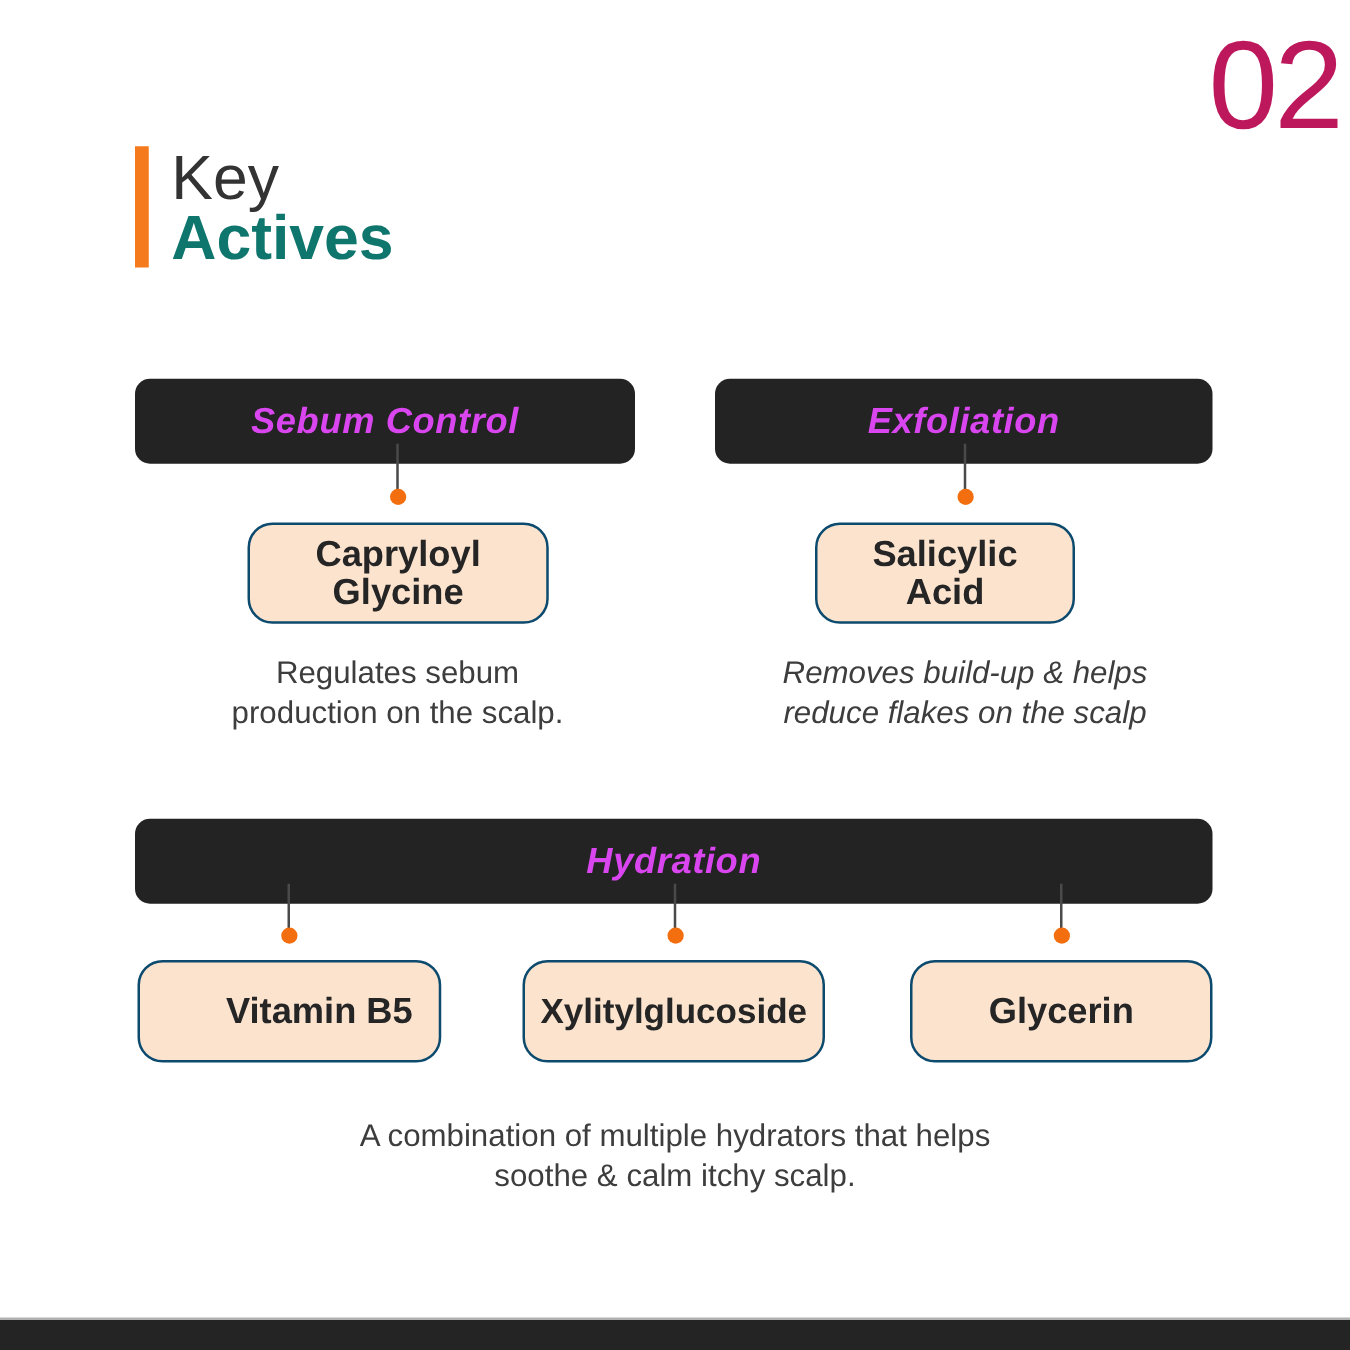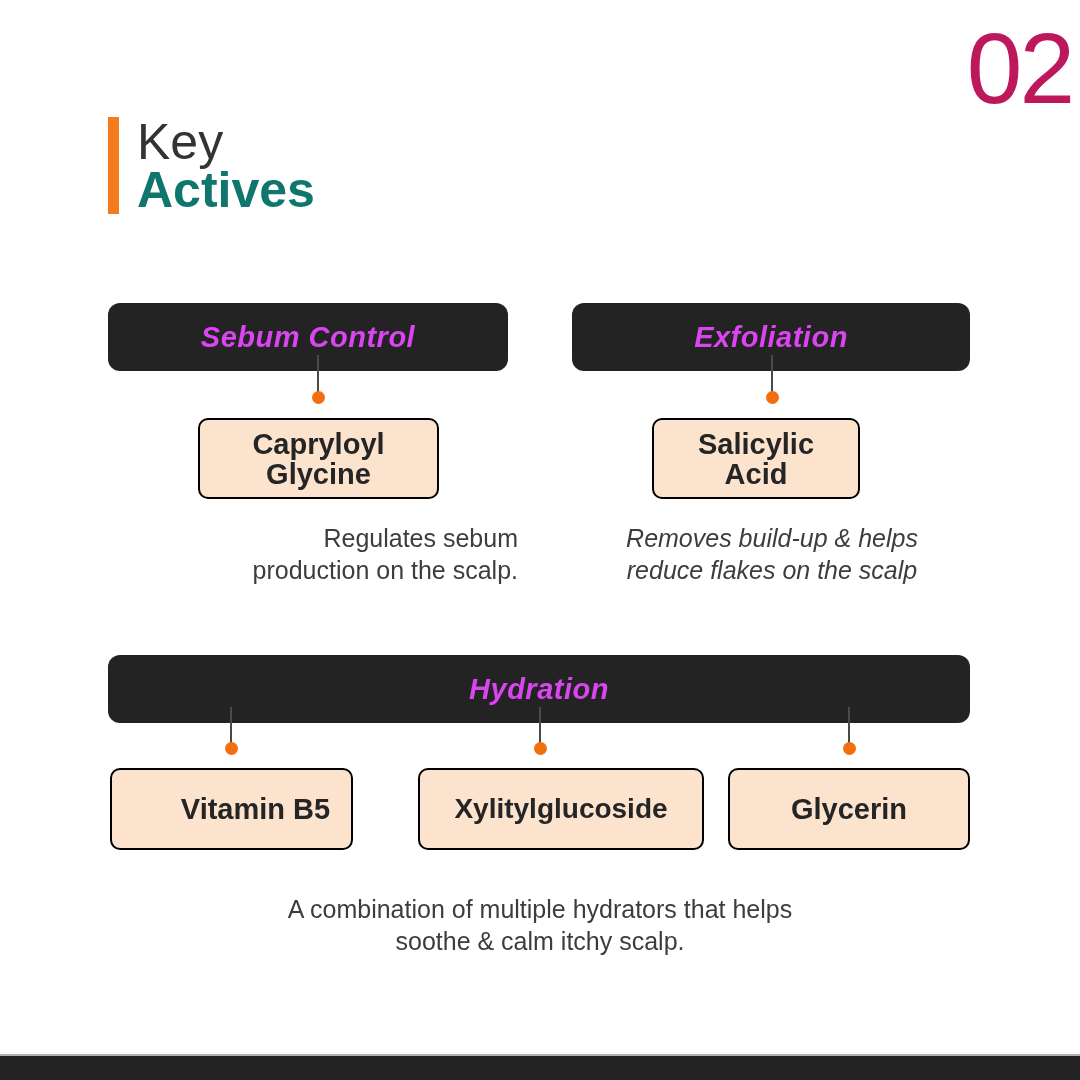--- a/index.html
+++ b/index.html
@@ -97,50 +97,50 @@
   .cd-1 { left: 312px; top: 391px; }
   .cd-2 { left: 766px; top: 391px; }
   .cd-3 { left: 225px; top: 742px; }
   .cd-4 { left: 534px; top: 742px; }
   .cd-5 { left: 843px; top: 742px; }
 
   
   .active-box {
     position: absolute;
     background: #FBE3CE;
-    border: 2px solid #000000;
-    border-radius: 10px;
+    border: 2px solid #0c4a6e;
+    border-radius: 20px;
     box-sizing: border-box;
     display: flex;
     align-items: center;
     justify-content: center;
     text-align: center;
     font-size: 29px;
     line-height: 30px;
     font-weight: 700;
     color: #252525;
     white-space: pre-line;
   }
   .ab-1 { left: 198px; top: 418px; width: 241px; height: 81px; }
   .ab-2 { left: 652px; top: 418px; width: 208px; height: 81px; }
   .ab-3 { left: 110px; top: 768px; width: 243px; height: 82px; padding-left: 48px; }
-  .ab-4 { left: 418px; top: 768px; width: 286px; height: 82px; font-size: 28px; }
+  .ab-4 { left: 418px; top: 768px; width: 242px; height: 82px; font-size: 28px; }
   .ab-5 { left: 728px; top: 768px; width: 242px; height: 82px; }
 
   
   .desc {
     position: absolute;
     text-align: center;
     font-size: 25px;
     line-height: 32px;
     font-weight: 400;
     color: #3d3d3d;
     white-space: pre-line;
   }
-  .desc-1 { left: 118px; top: 522px; width: 400px; text-align: right; }
+  .desc-1 { left: 118px; top: 522px; width: 400px; }
   .desc-2 { left: 572px; top: 522px; width: 400px; font-style: italic; }
   .desc-3 { left: 240px; top: 893px; width: 600px; }
 
   
   .footer-divider {
     position: absolute;
     left: 0; top: 1054px;
     width: 1080px; height: 2px;
     background: #b0b0b0;
   }

